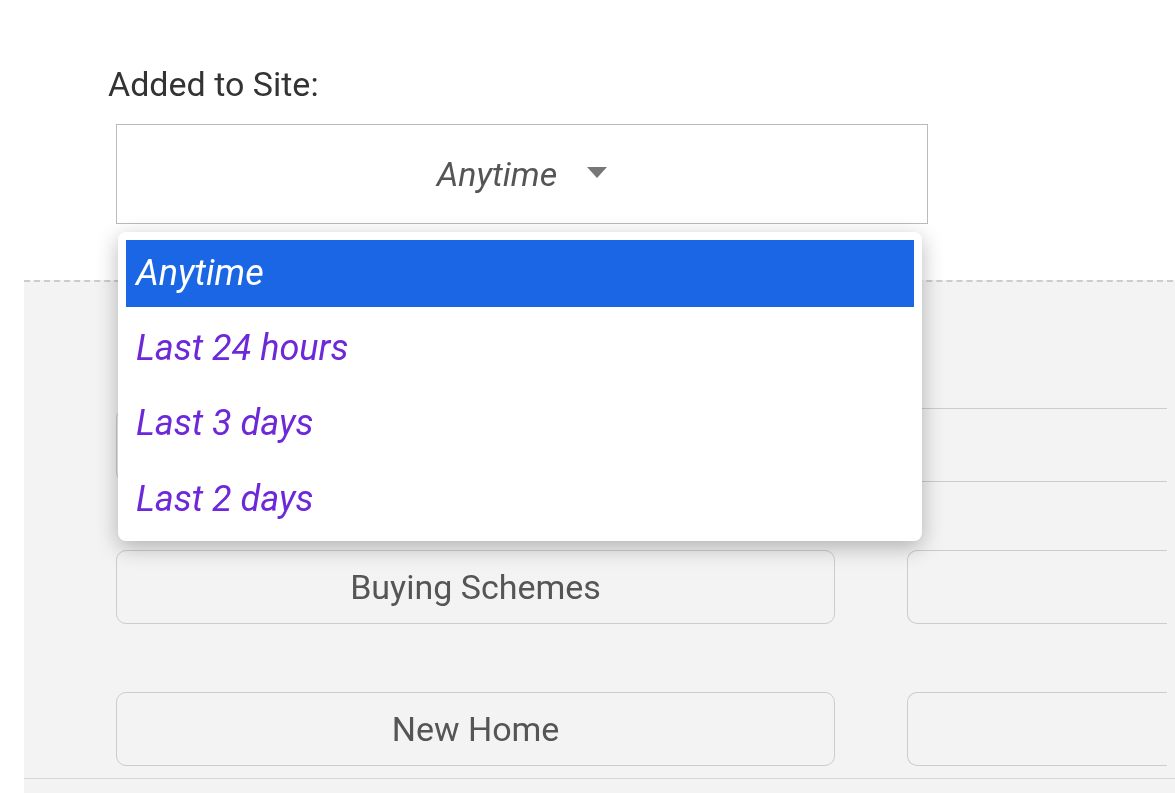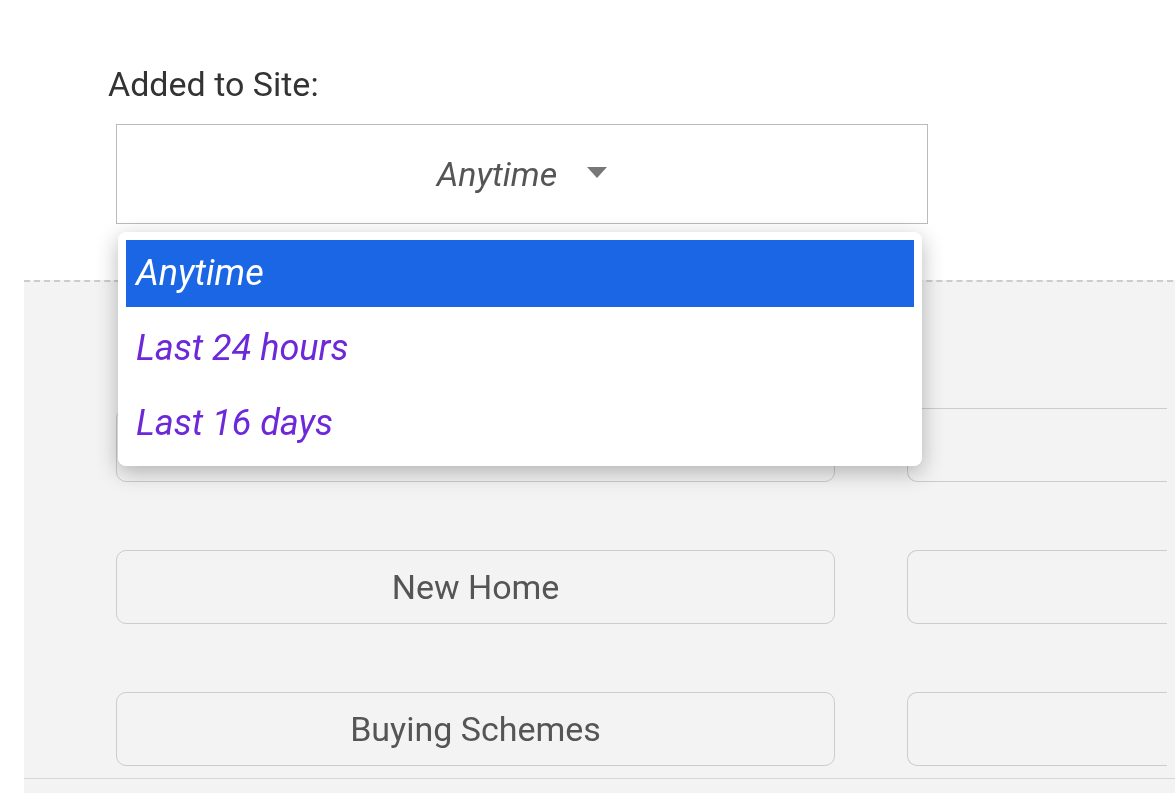--- a/index.html
+++ b/index.html
@@ -119,33 +119,34 @@
 <div class="top-section">
   <div class="field-label">Added to Site:</div>
   <div class="dropdown-wrapper">
     <div class="dropdown-button">
       <span class="dropdown-value">Anytime</span>
       <span class="caret"></span>
     </div>
     <div class="dropdown-menu">
       <div class="dropdown-option selected">Anytime</div>
       <div class="dropdown-option">Last 24 hours</div>
-      <div class="dropdown-option">Last 16 days</div>
+      <div class="dropdown-option">Last 3 days</div>
+      <div class="dropdown-option">Last 2 days</div>
     </div>
   </div>
 </div>
 
 <div class="lower-section">
   <div class="filter-row">
     <div class="filter-button"></div>
     <div class="filter-button right"></div>
   </div>
   <div class="filter-row">
-    <div class="filter-button">New Home</div>
+    <div class="filter-button">Buying Schemes</div>
     <div class="filter-button right"></div>
   </div>
   <div class="filter-row">
-    <div class="filter-button">Buying Schemes</div>
+    <div class="filter-button">New Home</div>
     <div class="filter-button right"></div>
   </div>
 </div>
 
 <div class="divider-bottom"></div>
 
 </body></html>

